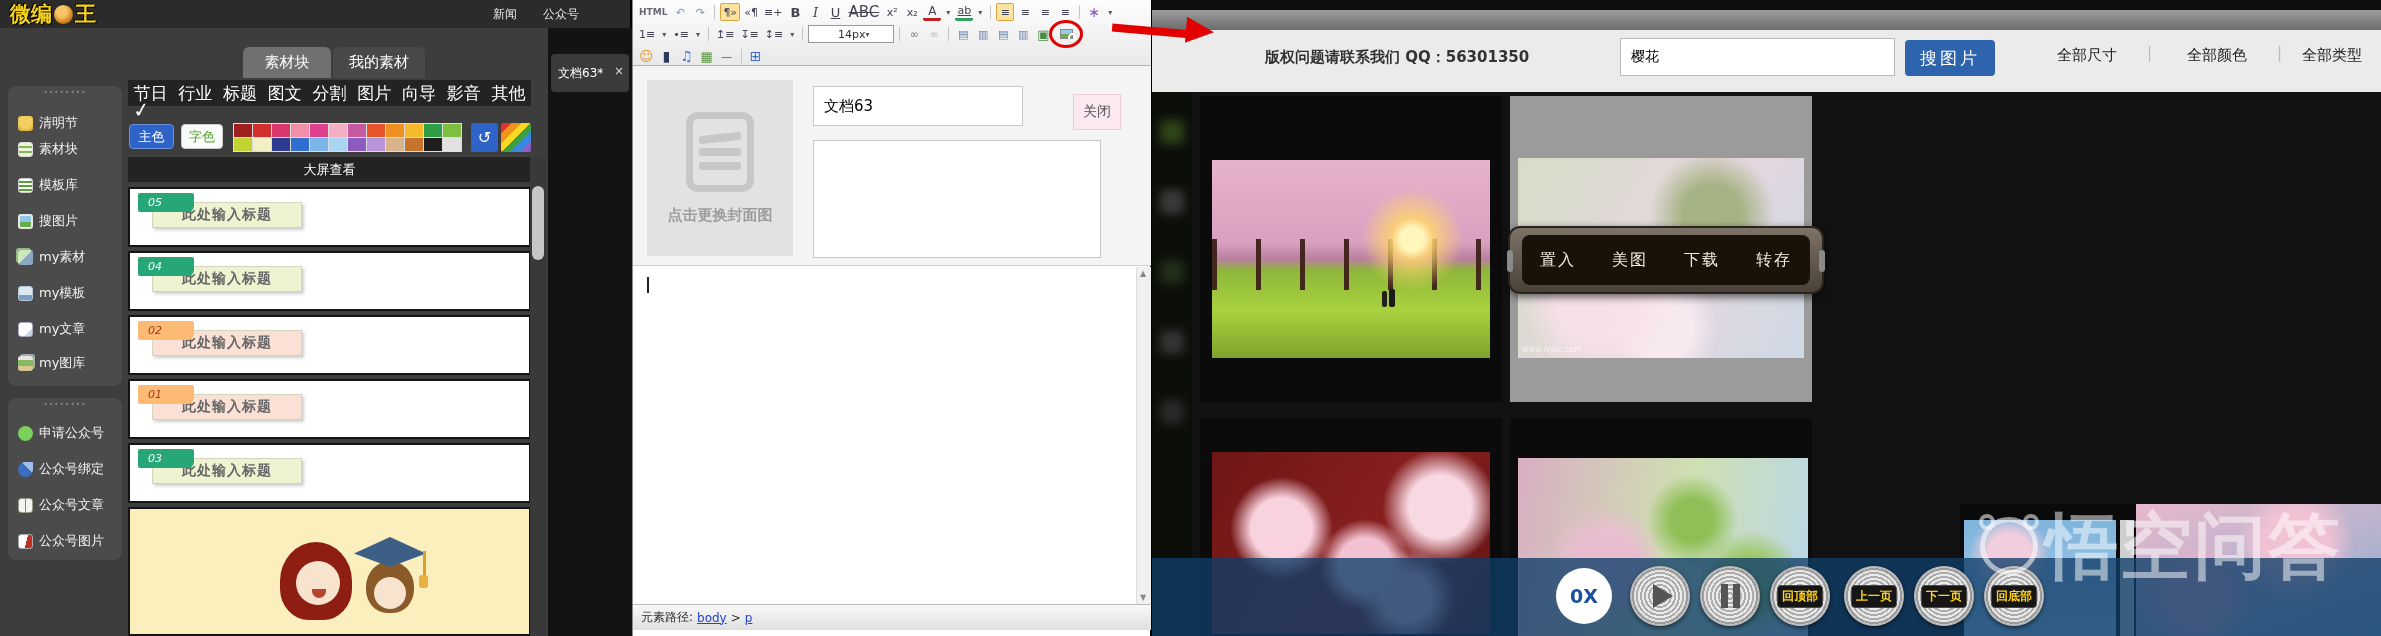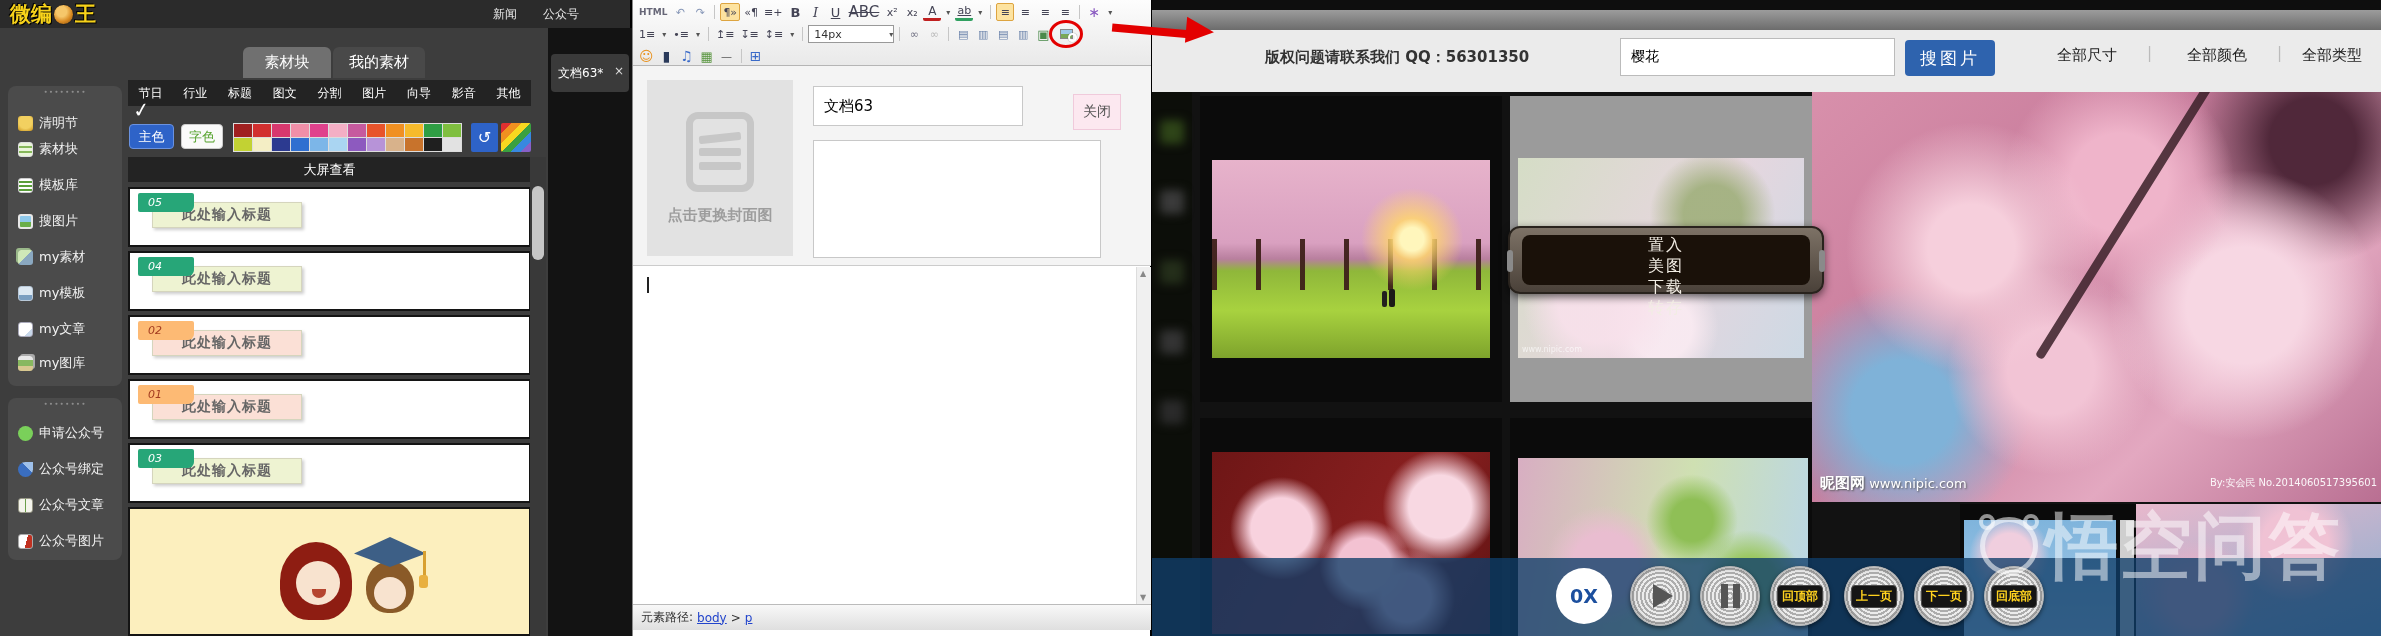--- a/index.html
+++ b/index.html
@@ -17,21 +17,21 @@
            background:radial-gradient(circle at 40% 35%, #f6c76a 0 30%, #d98a22 60%, #7a4a10);
            border:1px solid #222; display:inline-block; }
   .topnav { color:#e8e8e8; font-size:12px; position:absolute; cursor:pointer; }
   .mtab { position:absolute; height:31px; border-radius:6px 6px 0 0; color:#fff; font-size:15px;
           display:flex; align-items:center; justify-content:center; }
   .panel { position:absolute; background:#4b4b4b; border-radius:8px; }
   .grip { position:absolute; left:0; right:0; top:2px; text-align:center; color:#8d8d8d; font-size:7px; letter-spacing:1px; }
   .sitem { position:absolute; left:10px; display:flex; align-items:center; gap:6px; color:#f2f2f2;
            font-size:13px; cursor:pointer; white-space:nowrap; }
   .sic { width:15px; height:15px; border-radius:3px; flex:0 0 15px; }
-  .catbar { background:#232323; color:#fff; font-size:12px; display:flex; align-items:center;
+  .catbar { background:#232323; color:#fff; font-size:17px; display:flex; align-items:center;
             justify-content:space-around; position:absolute; }
   .chip { position:absolute; height:25px; border-radius:4px; font-size:13px; display:flex;
           align-items:center; justify-content:center; cursor:pointer; }
   .swgrid { position:absolute; display:grid; grid-template-columns:repeat(12,1fr); gap:1px;
             background:#ddd; padding:1px; }
   .sw { width:18px; height:13px; cursor:pointer; }
   .darkbar { background:#232323; color:#fff; font-size:13px; position:absolute; display:flex;
              align-items:center; justify-content:center; cursor:pointer; }
   .tpl-card { position:absolute; left:128px; width:403px; height:60px; background:#fff;
               border:2px solid #141414; }
@@ -50,21 +50,21 @@
   .editor { left:632px; top:0; width:518px; height:636px; background:#fff; position:absolute;
             border-left:1px solid #8a8a8a;padding-left:16px; }
   .toolbar { left:0; top:0; width:518px; height:66px; position:absolute;
              background:linear-gradient(#fdfdfd,#e9e9e9); border-bottom:1px solid #b5b5b5; }
   .trow { position:absolute; left:4px; height:20px; display:flex; align-items:center; gap:2px; }
   .tbtn { min-width:18px; height:18px; padding:0 2px; font-size:11px; color:#445; display:flex;
           align-items:center; justify-content:center; border-radius:2px; cursor:pointer; position:relative; }
   .tbtn.active { background:#fde3a0; border:1px solid #dda440; }
   .tsep { width:1px; height:14px; background:#c6c6c6; margin:0 3px; }
   .tsel { width:86px; height:18px; border:1px solid #999; background:#fff; font-size:11px;
-          color:#333; display:flex; align-items:center; padding-left:5px; justify-content:space-between; }
+          color:#333; display:flex; align-items:center; padding-left:5px; justify-content:center; }
   .caret-dn { font-size:8px; color:#555; padding:0 3px; }
   .redring { position:absolute; left:-5px; top:-5px; right:-5px; bottom:-5px; border:3px solid #e30000;
              border-radius:50%; pointer-events:none; }
   .statusbar { left:0; top:604px; width:518px; height:26px; position:absolute; font-size:12px;
                color:#333; background:linear-gradient(#f8f8f8,#dfdfdf); border-top:1px solid #bbb;
                display:flex; align-items:center; padding-left:8px; gap:4px; }
   .pathlink { color:#2244cc; text-decoration:underline; cursor:pointer; }
 
   
   .rpanel { left:1152px; top:0; width:1229px; height:636px; background:#161616; position:absolute; }
@@ -382,21 +382,21 @@
       <div class="abs" style="left:8px;top:62px;width:286px;height:200px;background:
         radial-gradient(circle at 28% 72%, rgba(248,225,235,.9) 0 16%, transparent 30%),
         radial-gradient(circle at 68% 28%, rgba(150,170,110,.8) 0 12%, transparent 26%),
         radial-gradient(circle at 50% 85%, rgba(250,235,242,.9) 0 14%, transparent 26%),
         linear-gradient(120deg,#d5ddc6,#e6d6de 55%,#cdd9e4);">
         <span class="abs" style="left:4px;bottom:4px;font-size:8px;color:rgba(255,255,255,.65);">www.nipic.com</span>
       </div>
     </div>
 
     <div class="abs" style="left:356px;top:134px;width:316px;height:68px;z-index:6;background:linear-gradient(#7d7266,#4a4139);border-radius:12px;border:2px solid #29231d;box-shadow:0 3px 8px rgba(0,0,0,.6);">
-      <div class="abs" style="left:12px;top:7px;right:12px;bottom:7px;background:#1a1109;border-radius:8px;display:flex;align-items:center;justify-content:space-around;color:#f2ede4;font-size:16px;letter-spacing:2px;flex-direction:column;">
+      <div class="abs" style="left:12px;top:7px;right:12px;bottom:7px;background:#1a1109;border-radius:8px;display:flex;align-items:center;justify-content:space-around;color:#f2ede4;font-size:16px;letter-spacing:2px;">
         <span>置入</span>
         <span>美图</span>
         <span>下载</span>
         <span>转存</span>
       </div>
       <div class="abs" style="left:-3px;top:22px;width:6px;height:22px;background:#8a8a8a;border-radius:3px;"></div>
       <div class="abs" style="right:-3px;top:22px;width:6px;height:22px;background:#8a8a8a;border-radius:3px;"></div>
     </div>
 
     <div class="abs" style="left:48px;top:326px;width:302px;height:218px;background:#0b0b0b;">
@@ -420,35 +420,20 @@
       <div class="abs" style="left:4px;top:16px;width:152px;height:116px;background:
         radial-gradient(circle at 30% 30%, #f0cede 0 16%, transparent 30%),
         linear-gradient(#7fb4dc,#a8cce8);"></div>
       <div class="abs" style="left:160px;top:16px;width:14px;height:116px;background:#cfcfcf;"></div>
       <div class="abs" style="left:176px;top:0;width:245px;height:132px;background:
         radial-gradient(circle at 65% 30%, #f0c2d4 0 18%, transparent 32%),
         radial-gradient(circle at 25% 70%, #e8b0c8 0 14%, transparent 28%),
         linear-gradient(160deg,#e8b8cc,#88aed0);"></div>
     </div>
 
-    <div class="abs" style="left:660px;top:0;width:569px;height:410px;z-index:4;background:
-      radial-gradient(circle at 28% 38%, #f6cfdc 0 9%, transparent 26%),
-      radial-gradient(circle at 54% 22%, #efb4ca 0 11%, transparent 26%),
-      radial-gradient(circle at 76% 52%, #f7d7e3 0 12%, transparent 28%),
-      radial-gradient(circle at 42% 68%, #f2c4d5 0 10%, transparent 24%),
-      radial-gradient(circle at 16% 78%, #7fb2d8 0 9%, transparent 22%),
-      radial-gradient(circle at 88% 12%, #50283a 0 7%, transparent 20%),
-      linear-gradient(135deg,#d890ab,#c77b9b 40%,#e3a8c0 70%,#b96f92);">
-      <div class="abs" style="left:54%;top:-30px;width:9px;height:320px;background:#3a2028;transform:rotate(32deg);border-radius:4px;opacity:.85;"></div>
-      <span class="abs" style="left:8px;top:382px;color:#fff;font-size:13px;text-shadow:1px 1px 2px #555;">
-        <b style="font-size:15px;">昵图网</b>
-        <span>www.nipic.com</span>
-      </span>
-      <span class="abs" style="right:4px;top:384px;color:rgba(255,255,255,.92);font-size:10px;">By:安会民 No.2014060517395601</span>
-    </div>
 
     <div class="abs" style="left:0;top:466px;width:1229px;height:78px;background:rgba(16,62,105,.78);z-index:7;">
       <div class="abs flexc" style="left:404px;top:10px;width:56px;height:56px;border-radius:50%;background:#fff;color:#1c4f9e;font-size:19px;font-weight:bold;">0X</div>
       <div class="metal" style="left:478px;">
         <span style="width:0;height:0;border-left:20px solid #555;border-top:12px solid transparent;border-bottom:12px solid transparent;margin-left:6px;"></span>
       </div>
       <div class="metal" style="left:548px;">
         <span style="width:7px;height:24px;background:#555;margin-right:5px;"></span>
         <span style="width:7px;height:24px;background:#555;"></span>
       </div>

